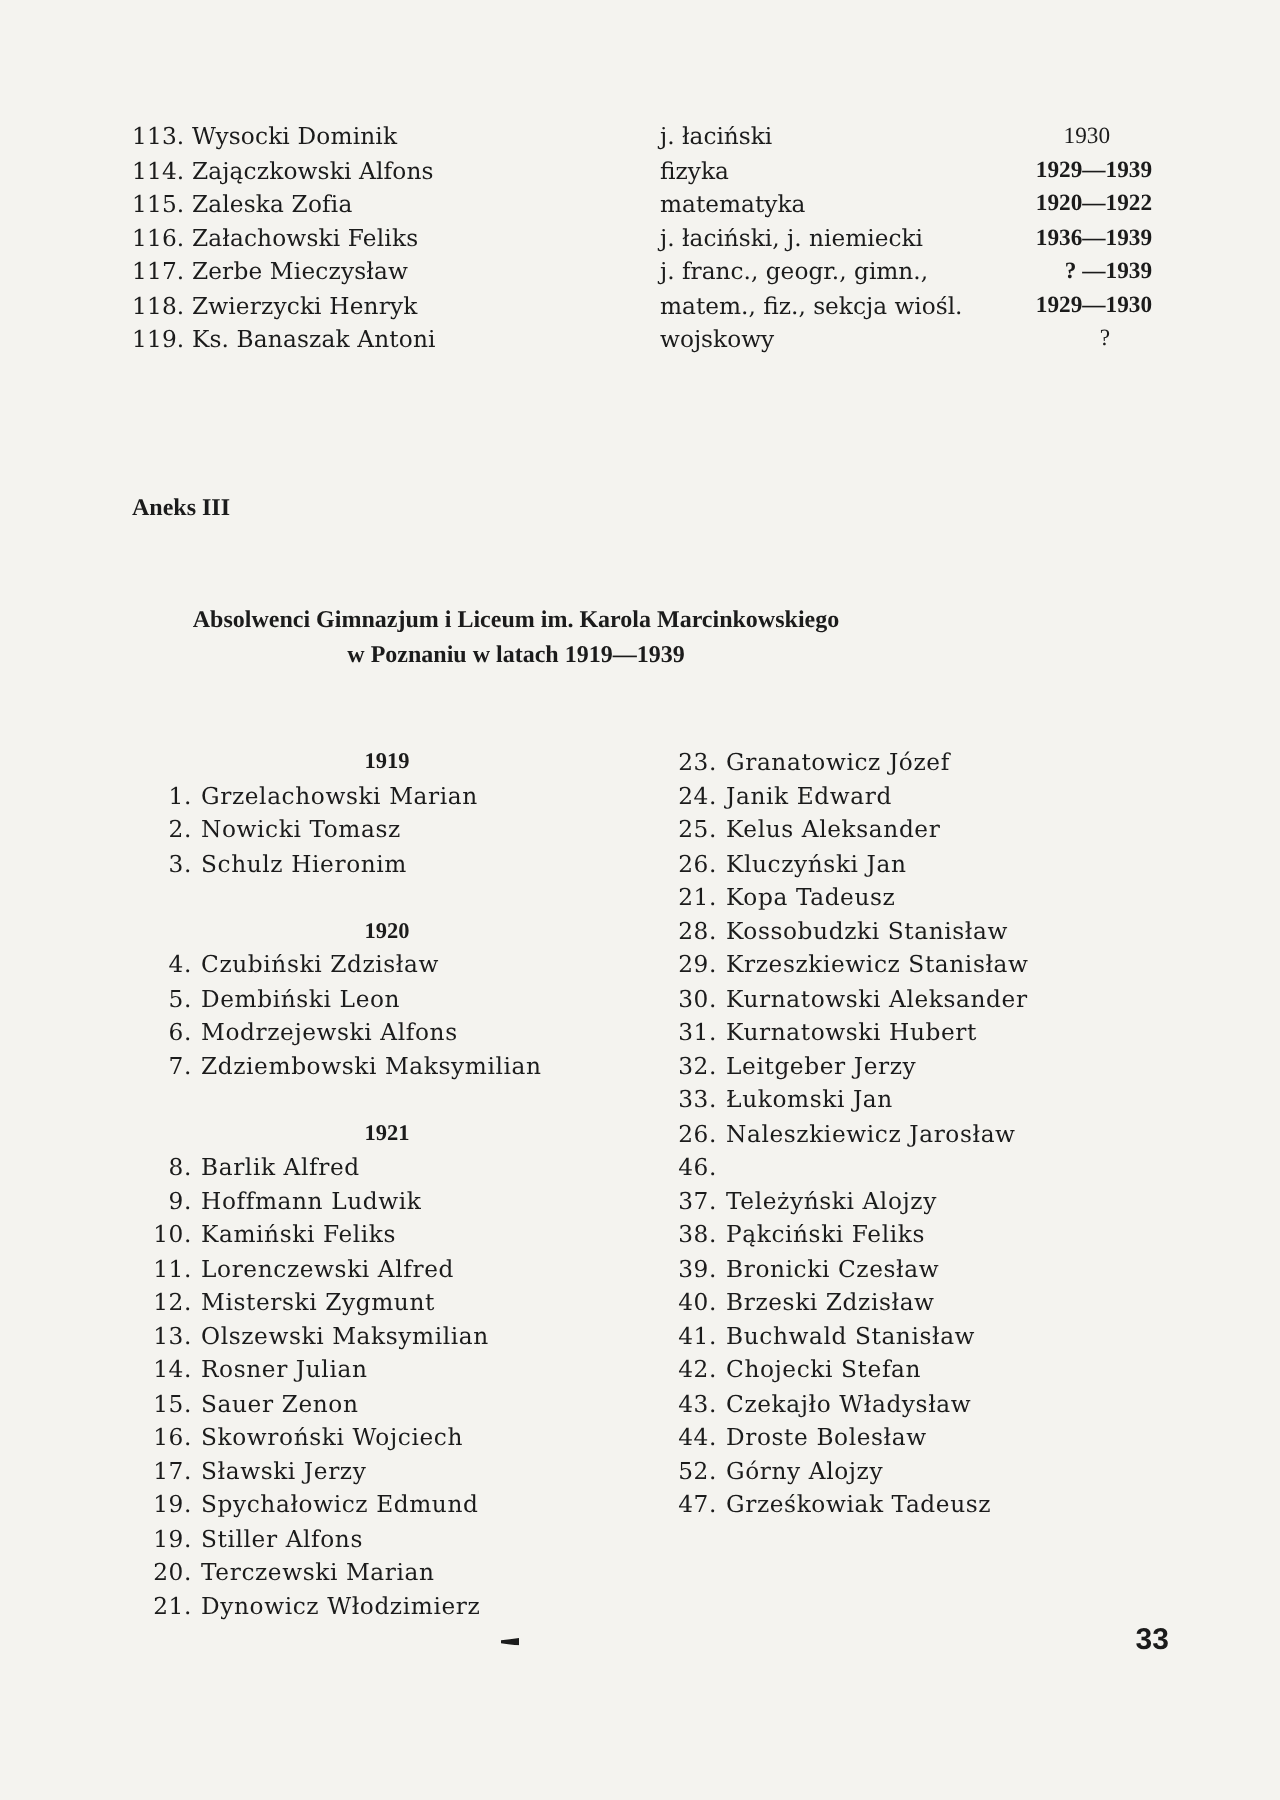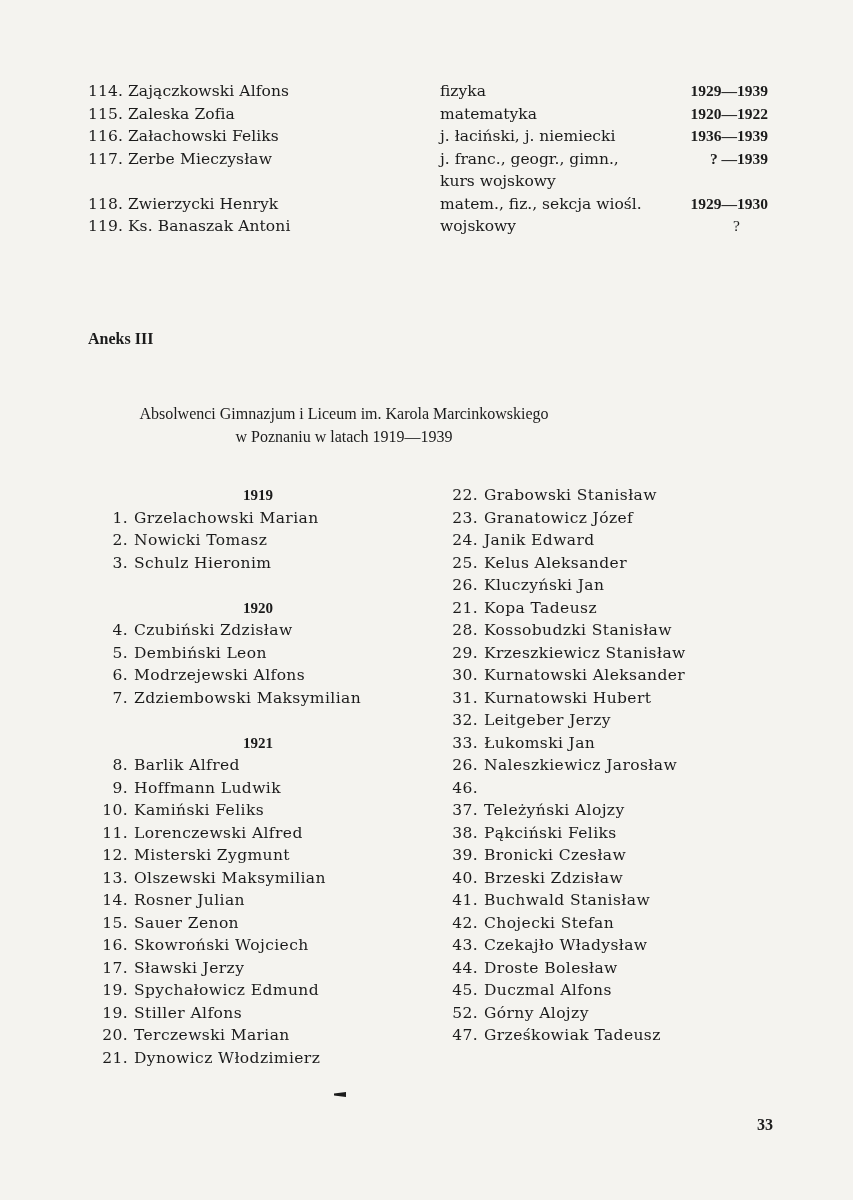--- a/index.html
+++ b/index.html
@@ -12,61 +12,61 @@
     overflow: hidden;
   }
   .page { position: absolute; left: 0; top: 0; width: 853px; height: 1200px; }
   .teachers { position: absolute; left: 88px; top: 80px; width: 680px; }
   .trow { display: flex; height: 22.5px; font-size: 15.5px; line-height: 22.5px; }
   .tname { width: 352px; white-space: nowrap; letter-spacing: 0.1px; }
   .tsubj { width: 240px; white-space: nowrap; }
   .tyears { width: 88px; text-align: right; white-space: nowrap; font-family: "Liberation Serif", serif; font-weight: bold; font-size: 15.5px; }
   .tyears.light { font-weight: normal; }
   .aneks { position: absolute; left: 88px; top: 330px; font-family: "Liberation Serif", serif; font-weight: bold; font-size: 16px; }
-  .title { position: absolute; left: 0; width: 688px; top: 402px; text-align: center; font-family: "Liberation Serif", serif; font-weight: normal; font-size: 16px; line-height: 23px; }
-  .col { position: absolute; top: 484px; }
+  .title { position: absolute; left: 0; width: 688px; top: 402px; text-align: center; font-family: "Liberation Serif", serif; font-weight: bold; font-size: 16px; line-height: 23px; }
+  .col { position: absolute; top: 497px; }
   .col.left { left: 98px; width: 330px; }
   .col.right { left: 448px; width: 300px; }
   .year { text-align: center; font-family: "Liberation Serif", serif; font-weight: bold; font-size: 15px; height: 22.5px; line-height: 22.5px; width: 320px; }
   .gap { height: 22.5px; }
   .item { height: 22.5px; line-height: 22.5px; font-size: 15.5px; white-space: nowrap; letter-spacing: 0.4px; display: flex; }
   .num { display: inline-block; width: 30px; text-align: right; padding-right: 6px; }
-  .pagenum { position: absolute; left: 757px; top: 1116px; font-family: Liberation Serif, serif; font-weight: bold; font-size: 16px; }
+  .pagenum { position: absolute; left: 757px; top: 1082px; font-family: Liberation Sans, sans-serif; font-weight: bold; font-size: 20px; }
   .mark { position: absolute; left: 334px; top: 1092px; width: 12px; height: 5px; background: #1b1b1b; clip-path: polygon(0 30%, 100% 0, 100% 100%, 0 70%); }
 </style>
 </head>
 <body>
 
 <div class="page">
 
   <div class="teachers" id="teachers">
       <div class="trow">
+        <span class="tname">113. Wysocki Dominik</span>
+        <span class="tsubj">j. łaciński</span>
+        <span class="tyears light" style="padding-right: 28px; width: 60px;">1930</span>
+      </div>
+      <div class="trow">
         <span class="tname">114. Zajączkowski Alfons</span>
         <span class="tsubj">fizyka</span>
         <span class="tyears">1929—1939</span>
       </div>
       <div class="trow">
         <span class="tname">115. Zaleska Zofia</span>
         <span class="tsubj">matematyka</span>
         <span class="tyears">1920—1922</span>
       </div>
       <div class="trow">
         <span class="tname">116. Załachowski Feliks</span>
         <span class="tsubj">j. łaciński, j. niemiecki</span>
         <span class="tyears">1936—1939</span>
       </div>
       <div class="trow">
         <span class="tname">117. Zerbe Mieczysław</span>
         <span class="tsubj">j. franc., geogr., gimn.,</span>
         <span class="tyears">? —1939</span>
-      </div>
-      <div class="trow">
-        <span class="tname"></span>
-        <span class="tsubj">kurs wojskowy</span>
-        <span class="tyears"></span>
       </div>
       <div class="trow">
         <span class="tname">118. Zwierzycki Henryk</span>
         <span class="tsubj">matem., fiz., sekcja wiośl.</span>
         <span class="tyears">1929—1930</span>
       </div>
       <div class="trow">
         <span class="tname">119. Ks. Banaszak Antoni</span>
         <span class="tsubj">wojskowy</span>
         <span class="tyears light" style="padding-right: 28px; width: 60px;">?</span>
@@ -166,24 +166,20 @@
         <span class="num">20.</span>
         <span>Terczewski Marian</span>
       </div>
       <div class="item">
         <span class="num">21.</span>
         <span>Dynowicz Włodzimierz</span>
       </div>
     </div>
   <div class="col right" id="col-right">
       <div class="item">
-        <span class="num">22.</span>
-        <span>Grabowski Stanisław</span>
-      </div>
-      <div class="item">
         <span class="num">23.</span>
         <span>Granatowicz Józef</span>
       </div>
       <div class="item">
         <span class="num">24.</span>
         <span>Janik Edward</span>
       </div>
       <div class="item">
         <span class="num">25.</span>
         <span>Kelus Aleksander</span>
@@ -251,24 +247,20 @@
         <span class="num">42.</span>
         <span>Chojecki Stefan</span>
       </div>
       <div class="item">
         <span class="num">43.</span>
         <span>Czekajło Władysław</span>
       </div>
       <div class="item">
         <span class="num">44.</span>
         <span>Droste Bolesław</span>
-      </div>
-      <div class="item">
-        <span class="num">45.</span>
-        <span>Duczmal Alfons</span>
       </div>
       <div class="item">
         <span class="num">52.</span>
         <span>Górny Alojzy</span>
       </div>
       <div class="item">
         <span class="num">47.</span>
         <span>Grześkowiak Tadeusz</span>
       </div>
     </div>

